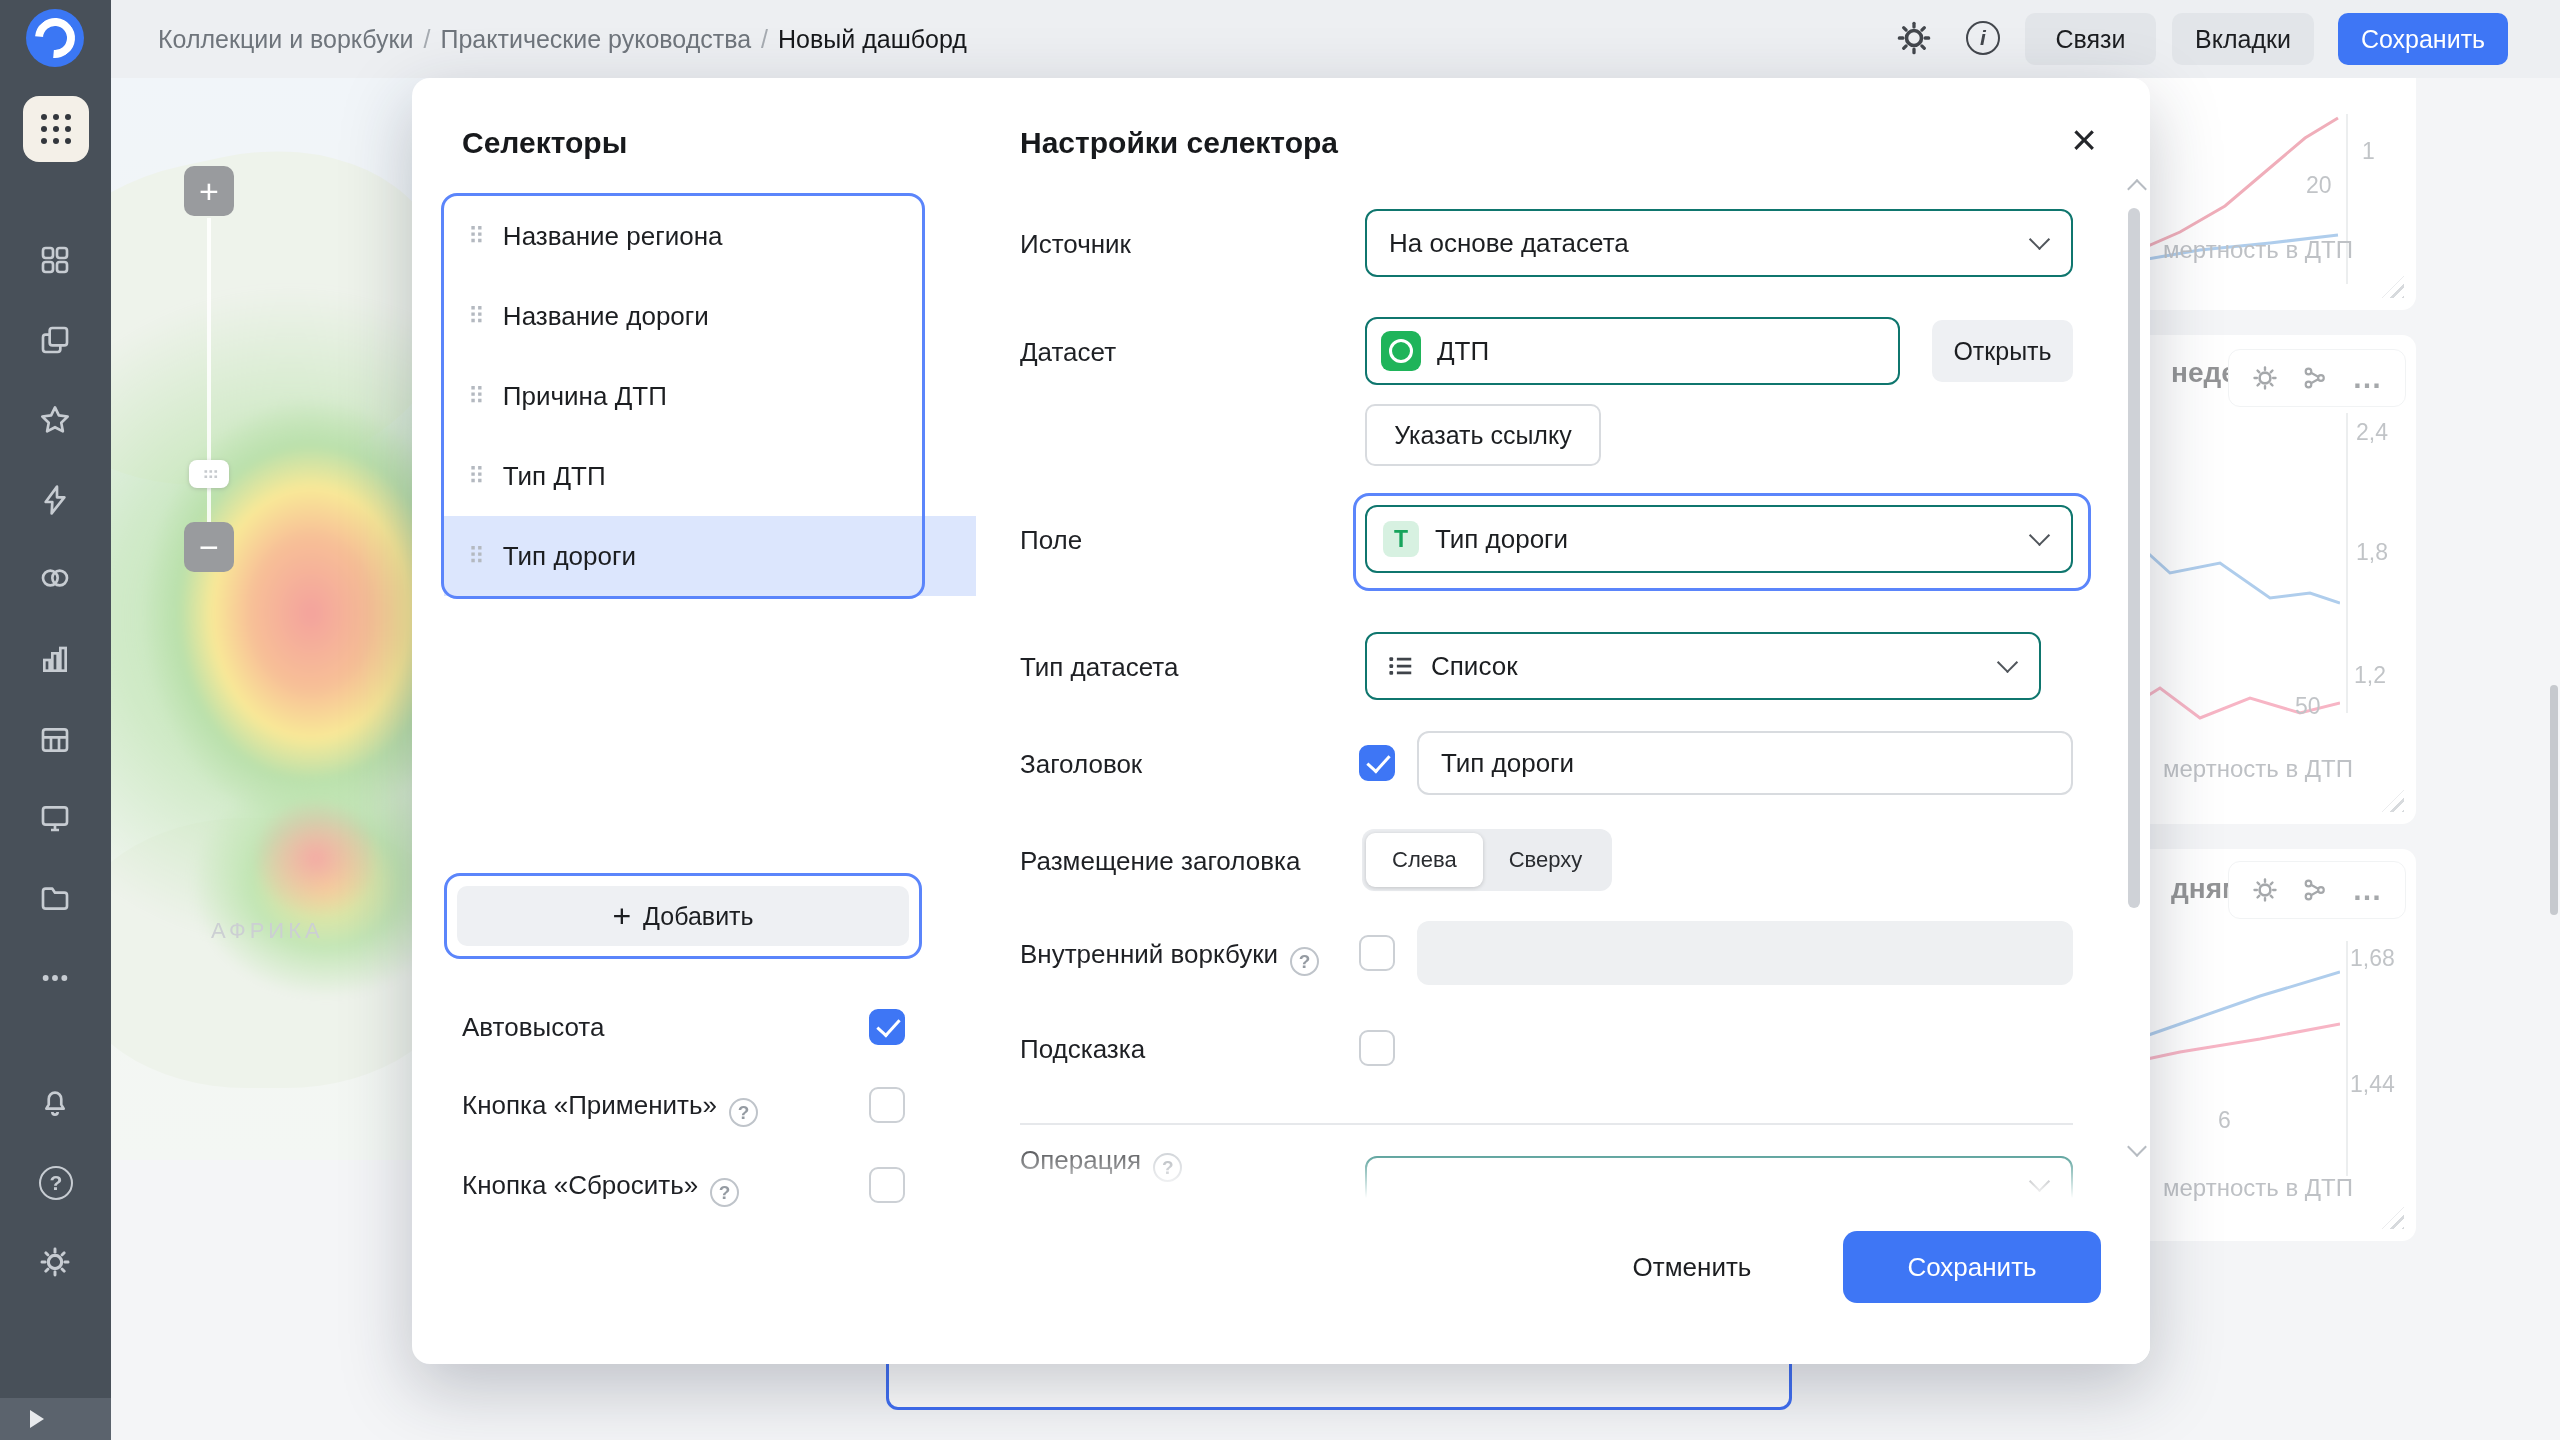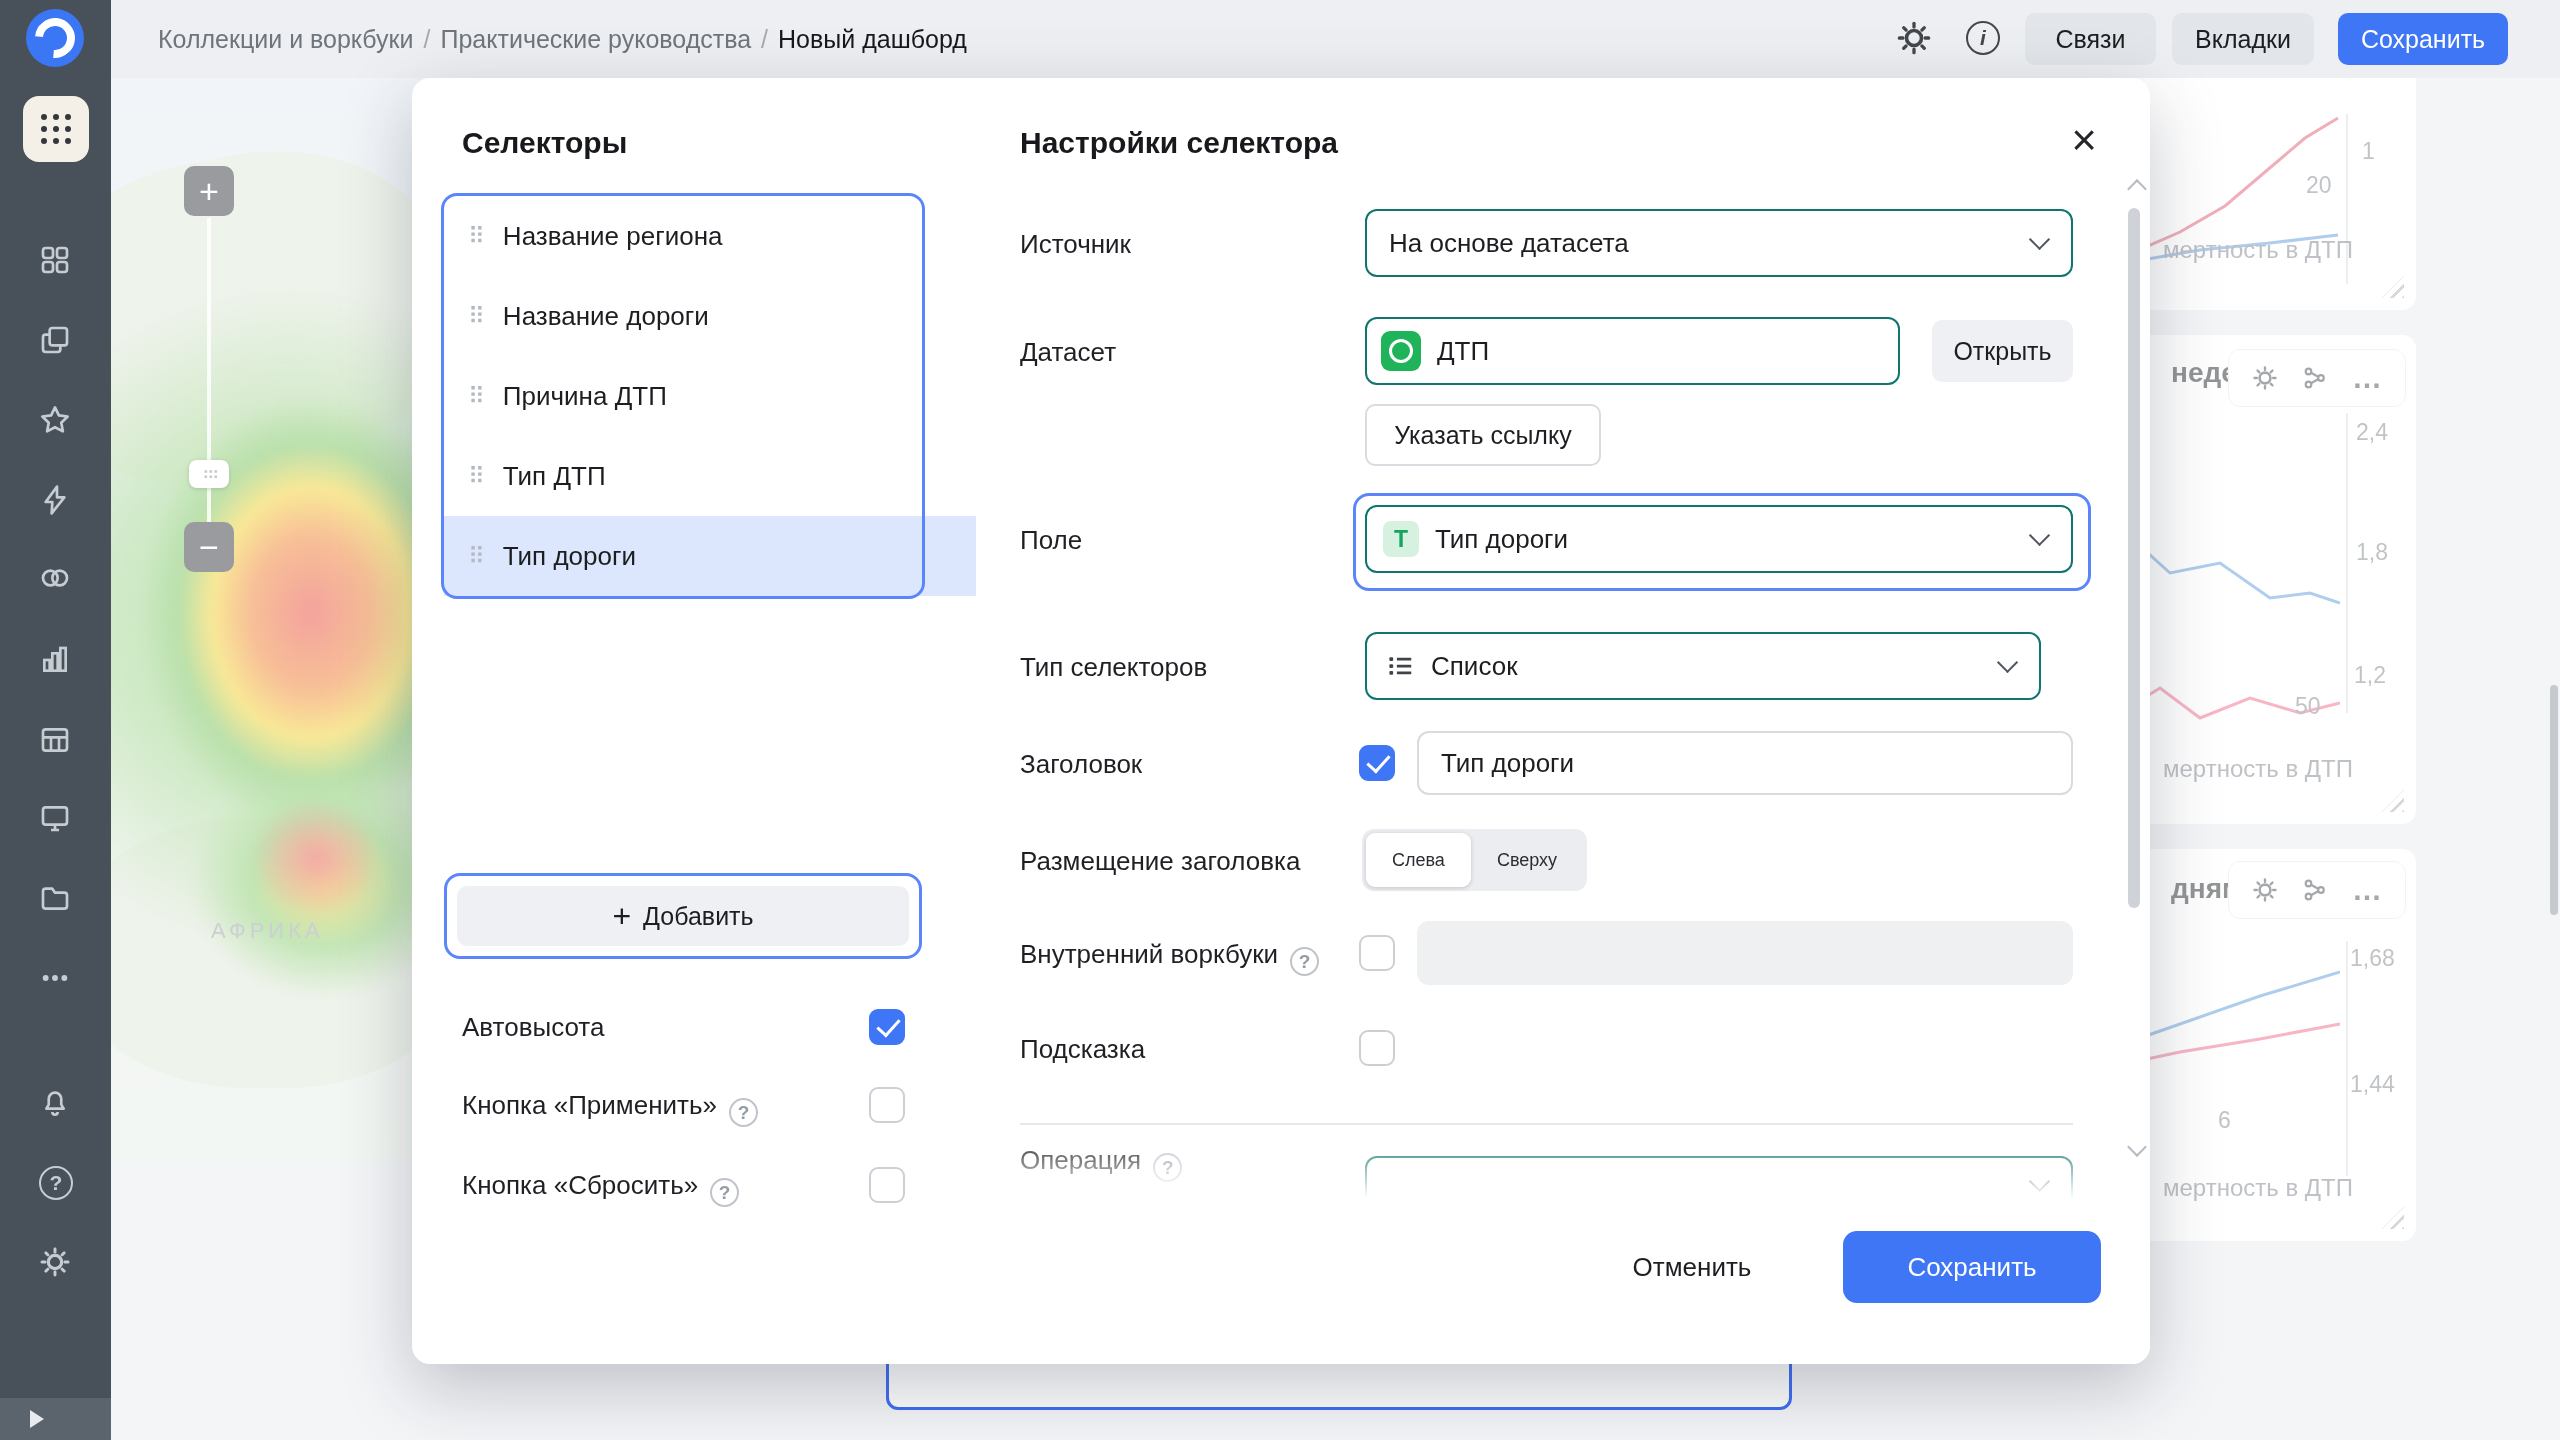--- a/index.html
+++ b/index.html
@@ -87,21 +87,21 @@
   .cb.on{background:#3e76f5;border-color:#3e76f5}
   .cb.on::after{content:"";position:absolute;left:11px;top:3px;width:10px;height:19px;border-right:3.5px solid #fff;
       border-bottom:3.5px solid #fff;transform:rotate(42deg)}
   .help{display:inline-flex;width:29px;height:29px;box-sizing:border-box;border:2px solid #bfc4ca;border-radius:50%;
         color:#959ba2;font-size:19px;align-items:center;justify-content:center;margin-left:12px;vertical-align:-5px;
         font-weight:bold;cursor:pointer}
   .txt{position:absolute;height:64px;border:2px solid #d8dbdf;border-radius:12px;font-size:26px;padding:0 22px;
        box-sizing:border-box;font-family:inherit;color:#1c1e21;background:#fff}
   .txt.dis{background:#eef0f2;border:none}
   .seg{position:absolute;height:62px;background:#ebedf0;border-radius:12px;display:flex;padding:4px;box-sizing:border-box}
-  .seg .opt{display:flex;align-items:center;padding:12px 26px;font-size:18px;border-radius:9px;color:#2a2d31;cursor:pointer}
+  .seg .opt{display:flex;align-items:center;padding:12px 26px;font-size:22px;border-radius:9px;color:#2a2d31;cursor:pointer}
   .seg .opt.sel{background:#fff;box-shadow:0 1px 4px rgba(0,0,0,.18)}
   .items-wrap{position:absolute;left:32px;top:118px;width:478px;height:400px}
   .items-border{position:absolute;left:-3px;top:-3px;right:-3px;bottom:-3px;border:3px solid #5b85fb;border-radius:16px;
         pointer-events:none;z-index:3}
   .sitem{height:80px;display:flex;align-items:center;gap:18px;padding-left:24px;font-size:26px;position:relative;cursor:pointer}
   .sitem.sel{background:#dce6fd;width:calc(100% + 30px)}
   .drag{color:#b4b9c0;font-size:23px;line-height:1;cursor:grab}
   .add-wrap{position:absolute;left:32px;top:795px;width:478px;height:86px;border:3px solid #5b85fb;border-radius:16px;
         box-sizing:border-box}
   .t-chip{width:36px;height:36px;border-radius:8px;background:#d7f1e1;color:#17a45c;font-weight:bold;font-size:23px;
@@ -427,21 +427,21 @@
       <div class="obtn" style="left:413px;top:326px;width:232px;height:58px">Указать ссылку</div>
 
       <div class="flabel" style="left:68px;top:446px">Поле</div>
       <div class="ring" style="left:401px;top:415px;width:732px;height:92px"></div>
       <div class="ctrl" style="left:413px;top:427px;width:708px;padding-left:16px">
         <span class="t-chip">T</span>
         <span>Тип дороги</span>
         <span class="chev"></span>
       </div>
 
-      <div class="flabel" style="left:68px;top:573px">Тип селекторов</div>
+      <div class="flabel" style="left:68px;top:573px">Тип датасета</div>
       <div class="ctrl" style="left:413px;top:554px;width:676px;padding-left:18px">
         <svg style="width:30px;height:30px;color:#3f444a;flex:none" viewBox="0 0 24 24">
             <use href="#i-list"></use>
           </svg>
         <span>Список</span>
         <span class="chev"></span>
       </div>
 
       <div class="flabel" style="left:68px;top:670px">Заголовок</div>
       <div class="cb on" style="left:407px;top:667px"></div>

